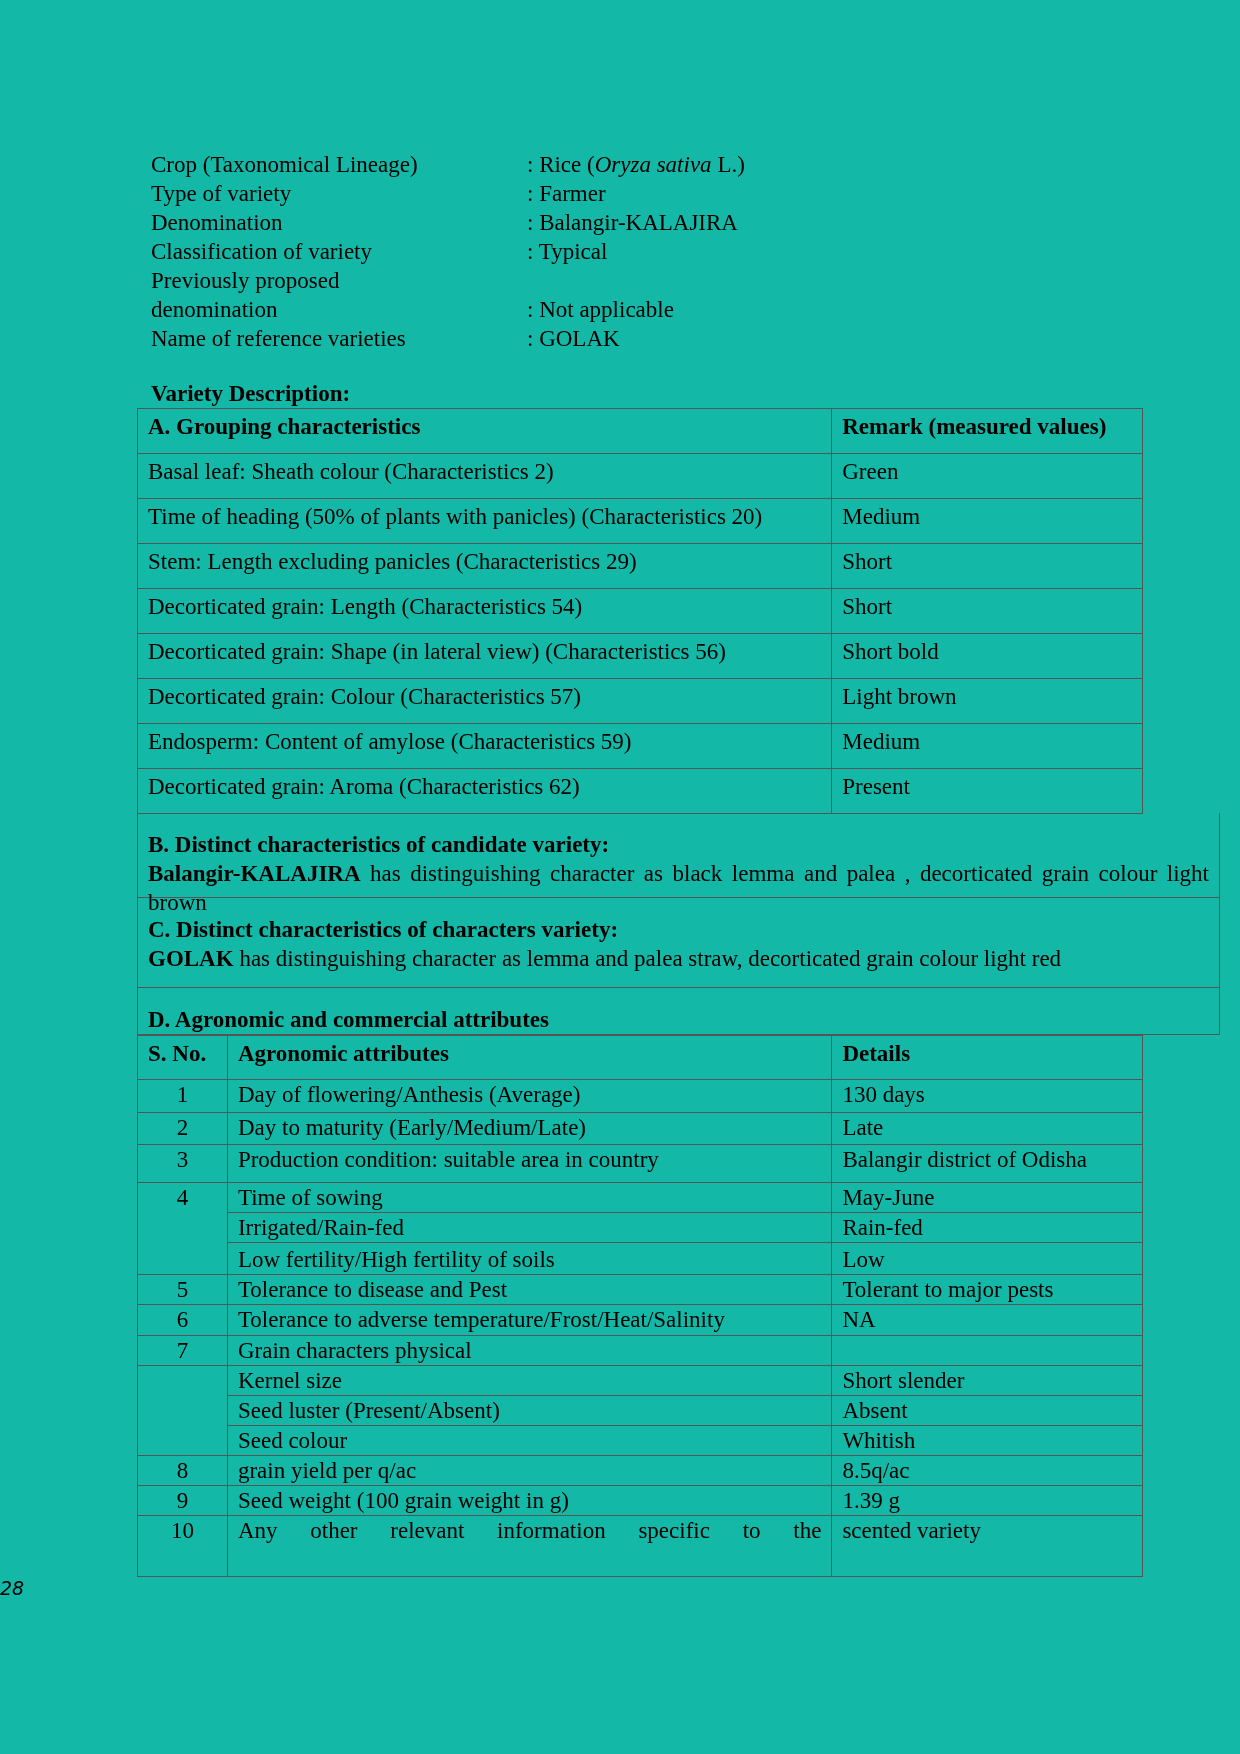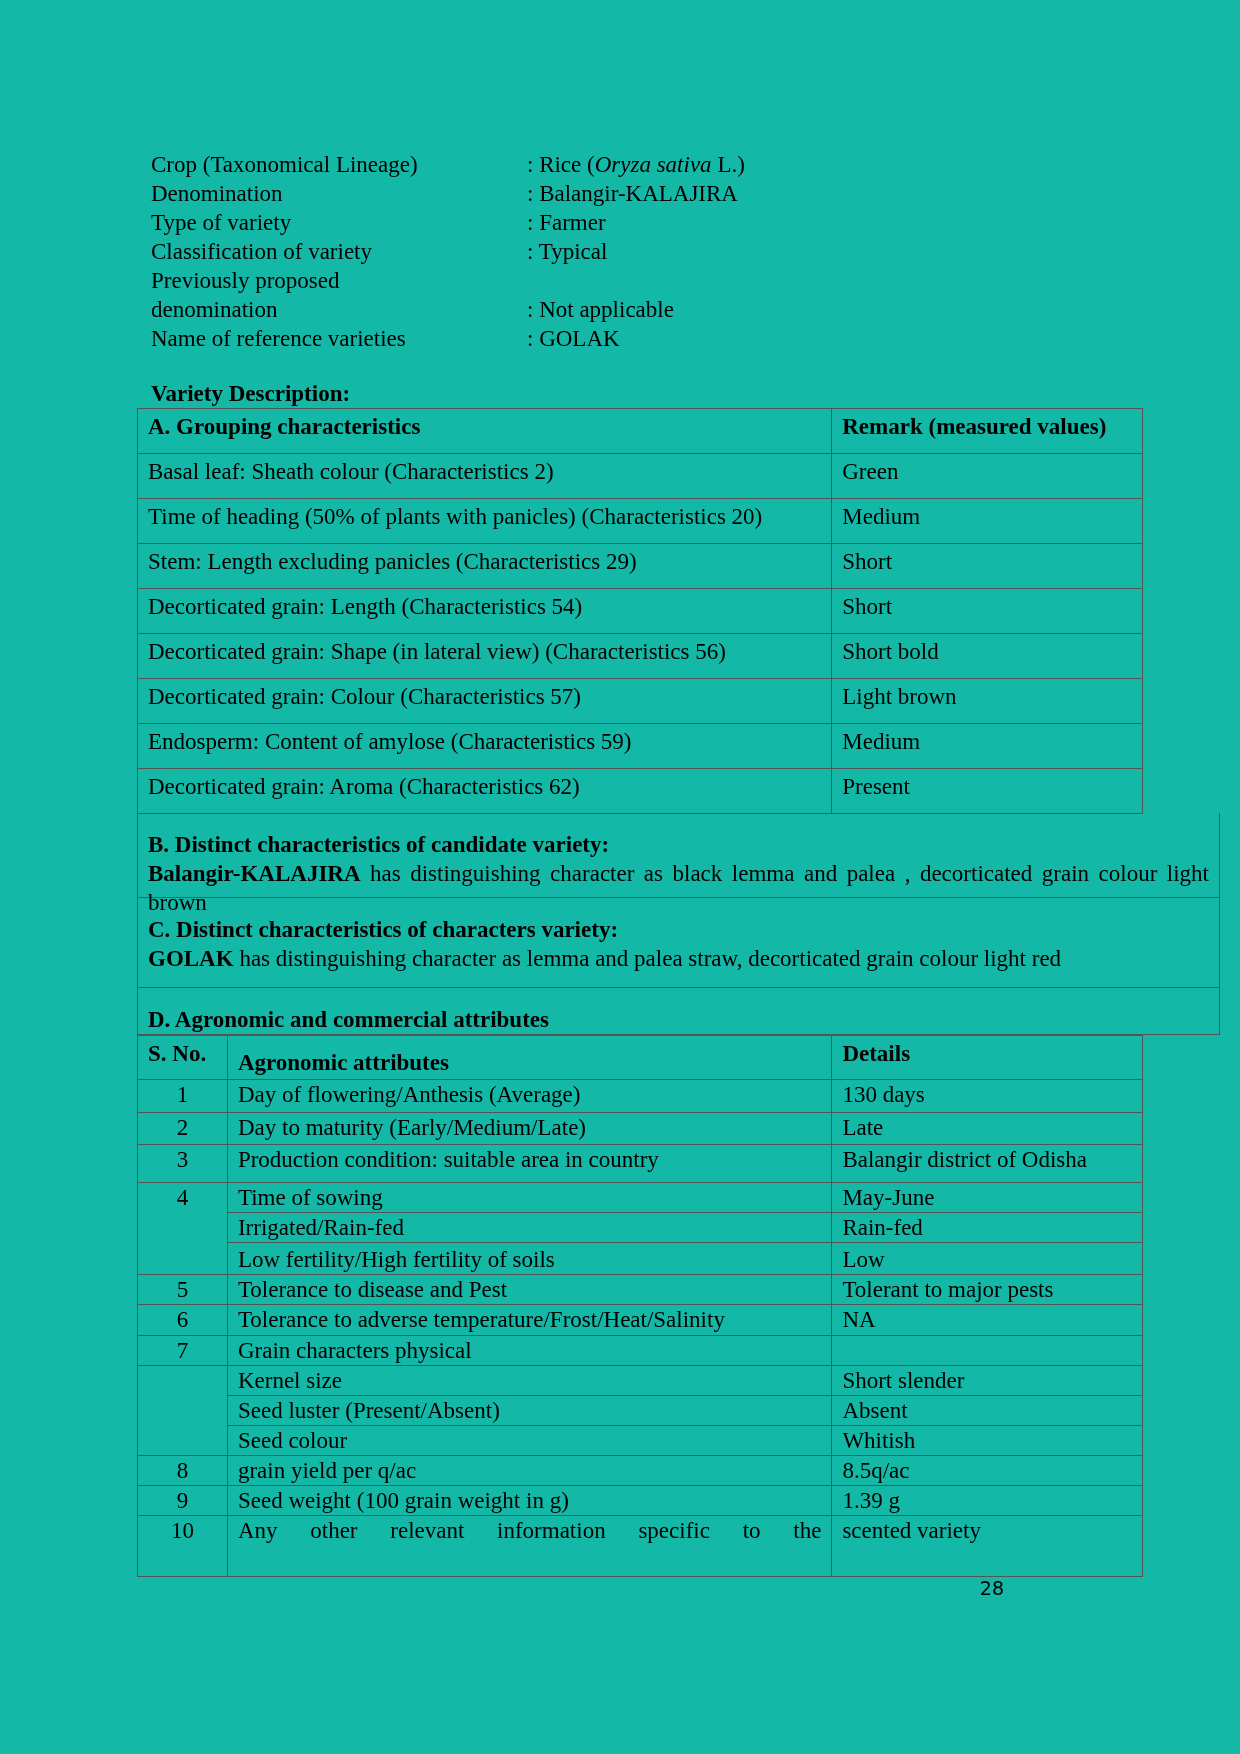--- a/index.html
+++ b/index.html
@@ -43,40 +43,40 @@
     #agro col.s { width: 90px; }
     #agro col.a { width: 605px; }
     #agro col.d { width: 311px; }
     #agro td, #agro th { padding-top: 1px; padding-bottom: 0; }
     #agro td.sno { text-align: center; padding: 1px 0 0 0; }
     #agro td.nob { border-top: none; border-bottom: none; }
     #agro td.nob-bottom { border-bottom: none; }
     #agro td.nob-top { border-top: none; }
     #agro td.just { text-align: justify; text-align-last: justify; }
 
-    .page-number { position: absolute; left: 0; width: 1004px; top: 1577px; text-align: right;
-                   font-family: "DejaVu Sans", "Liberation Sans", sans-serif; font-size: 19px; }
+    .page-number { position: absolute; left: 0; width: 1004px; top: 1577px; text-align: left;
+                   font-family: "DejaVu Sans", "Liberation Sans", sans-serif; font-size: 19px; font-style: italic; }
   </style>
 </head>
 <body>
 
 <div class="page">
 
   <div class="info">
     <div class="info-row">
       <span class="info-label">Crop (Taxonomical Lineage)</span>
       <span class="info-value"><span>: Rice (</span><i>Oryza sativa</i><span> L.)</span></span>
     </div>
     <div class="info-row">
+      <span class="info-label">Type of variety</span>
+      <span class="info-value">: Farmer</span>
+    </div>
+    <div class="info-row">
       <span class="info-label">Denomination</span>
       <span class="info-value">: Balangir-KALAJIRA</span>
-    </div>
-    <div class="info-row">
-      <span class="info-label">Type of variety</span>
-      <span class="info-value">: Farmer</span>
     </div>
     <div class="info-row">
       <span class="info-label">Classification of variety</span>
       <span class="info-value">: Typical</span>
     </div>
     <div class="info-row tall">
       <span class="info-label">Previously proposed denomination</span>
       <span class="info-value">: Not applicable</span>
     </div>
     <div class="info-row">
@@ -148,21 +148,21 @@
 
   <table id="agro">
     <colgroup>
         <col class="s">
         <col class="a">
         <col class="d">
       </colgroup>
     <tbody>
         <tr style="height:44px">
       <th style="padding-top:4px">S. No.</th>
-      <th style="padding-top:13px">Agronomic attributes</th>
+      <th style="padding-top:4px">Agronomic attributes</th>
       <th style="padding-top:4px">Details</th>
     </tr>
     <tr style="height:33px">
       <td class="sno">1</td>
       <td>Day of flowering/Anthesis (Average)</td>
       <td>130 days</td>
     </tr>
     <tr style="height:32px">
       <td class="sno">2</td>
       <td>Day to maturity (Early/Medium/Late)</td>

